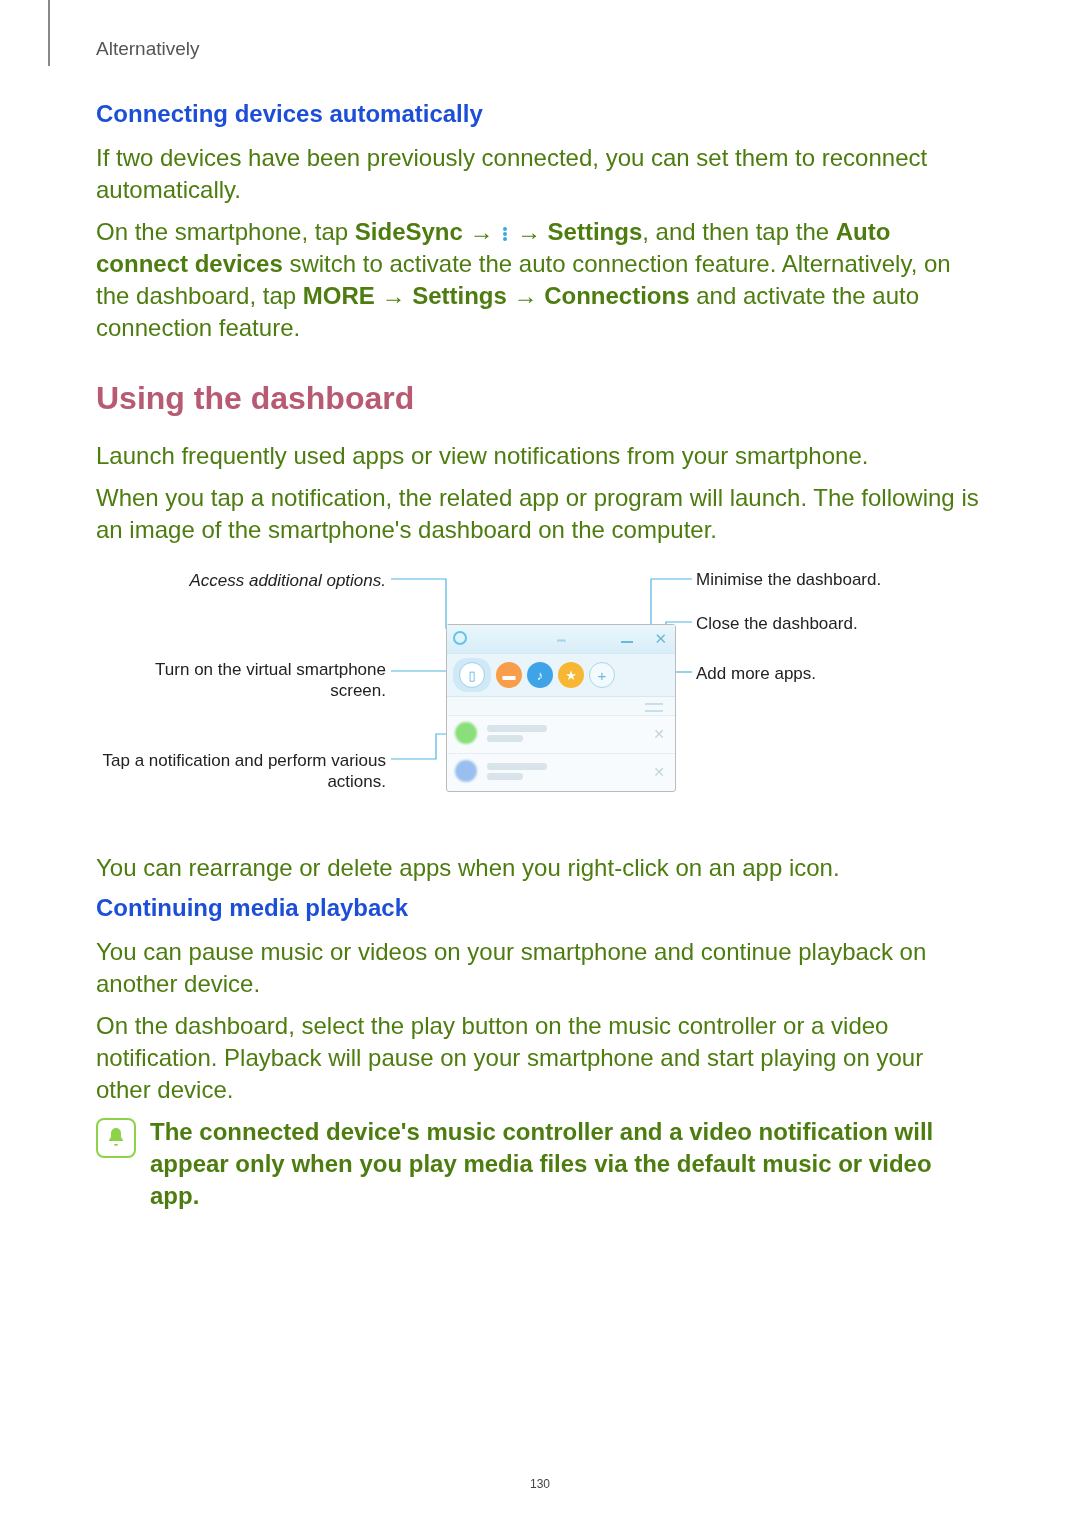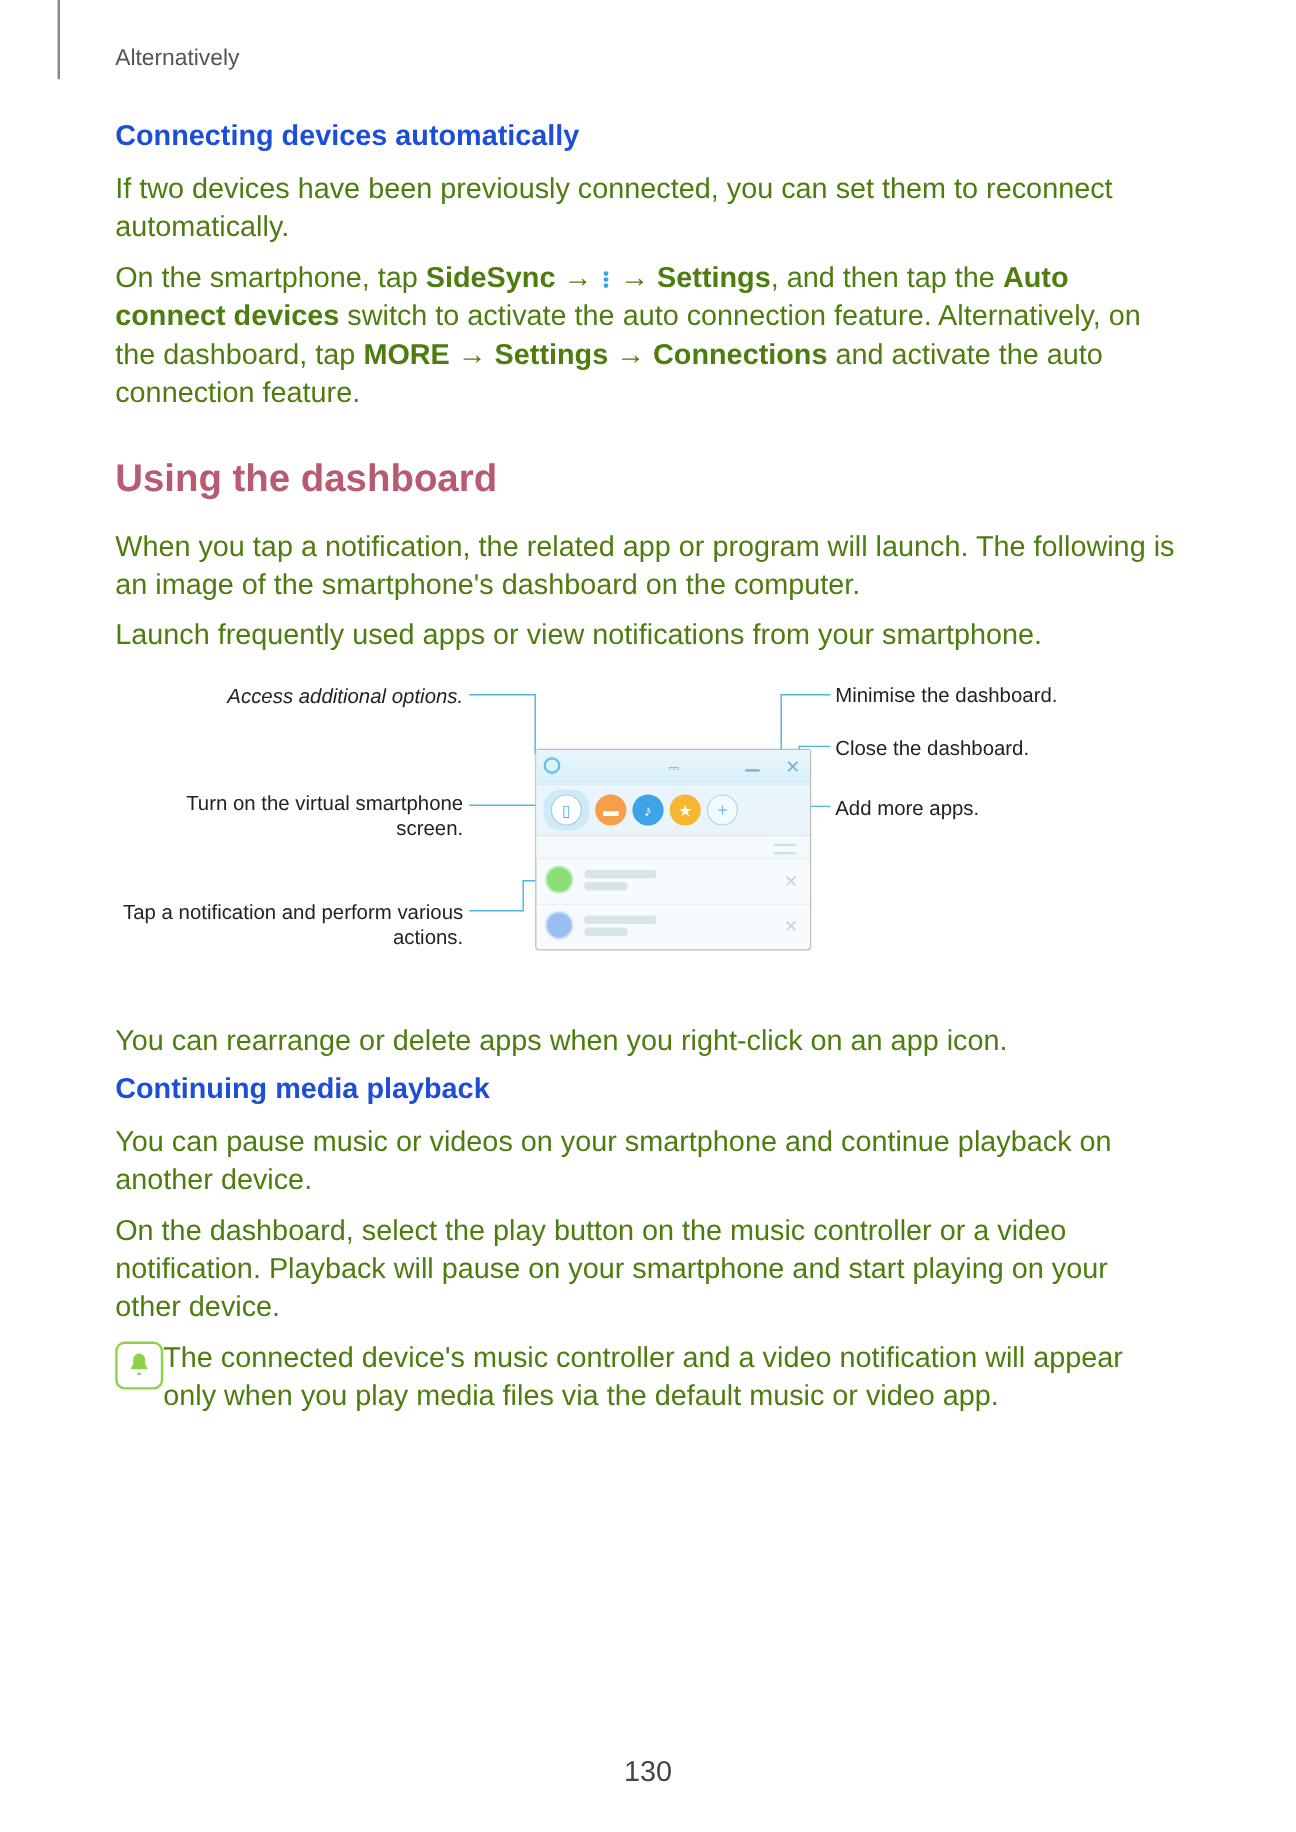--- a/index.html
+++ b/index.html
@@ -36,41 +36,41 @@
 .db-music { height:18px; background:#f4f9fb; position:relative; }
 .db-music::after { content:""; position:absolute; right:12px; top:6px; width:18px; height:5px; border-top:2px solid #a9cfe1; border-bottom:2px solid #a9cfe1; opacity:.6; }
 .db-notif { height:38px; border-top:1px solid #e4eef3; position:relative; padding:6px 8px; }
 .db-notif .n-ico { width:22px; height:22px; border-radius:50%; background:#8adf7a; display:inline-block; vertical-align:top; filter:blur(1px); }
 .db-notif .n-lines { display:inline-block; vertical-align:top; margin-left:6px; }
 .db-notif .n-lines div { width:60px; height:7px; background:#d8e4ea; border-radius:3px; margin:3px 0; filter:blur(0.6px); }
 .db-notif .n-lines div:last-child { width:36px; }
 .db-notif .n-x { position:absolute; right:10px; top:10px; color:#c4d3dc; font-size:14px; }
 .db-notif .n-ico.b2 { background:#9bbef0; }
 svg.callouts { position:absolute; left:0; top:0; width:100%; height:100%; pointer-events:none; }
-.note-row { display:flex; margin-top:10px; }
+.note-row { display:flex; gap:14px; margin-top:10px;font-weight:bold; }
 .note-icon { width:40px; height:40px; flex-shrink:0; border:2.5px solid #8ed24a; border-radius:8px; display:flex; align-items:center; justify-content:center; margin-top:2px; }
 .note-icon svg { width:24px; height:24px; }
-.page-num { position:absolute; bottom:36px; left:0; right:0; text-align:center; font-size:24px; color:#444; }
+.page-num { position:absolute; bottom:36px; left:0; right:0; text-align:center; font-size:12px; color:#444; }
 </style>
 </head>
 <body>
 
 <div class="header-line"></div>
 <div class="header-text">Alternatively</div>
 
 <div class="content">
   <h3>Connecting devices automatically</h3>
   <p>If two devices have been previously connected, you can set them to reconnect automatically.</p>
   <p>
     <span>On the smartphone, tap </span><b>SideSync</b><span> → </span><span class="more-icon"><span></span><span></span><span></span></span><span> → </span><b>Settings</b><span>, and then tap the </span><b>Auto connect devices</b><span> switch to activate the auto connection feature. Alternatively, on the dashboard, tap </span><b>MORE</b><span> → </span><b>Settings</b><span> → </span><b>Connections</b><span> and activate the auto connection feature.</span>
   </p>
 
   <h2>Using the dashboard</h2>
+  <p>Launch frequently used apps or view notifications from your smartphone.</p>
   <p>When you tap a notification, the related app or program will launch. The following is an image of the smartphone's dashboard on the computer.</p>
-  <p>Launch frequently used apps or view notifications from your smartphone.</p>
 
   <div class="diagram-wrap">
     <svg class="callouts">
       <path d="M 295 15 L 350 15 L 350 64 L 360 64" stroke="#4db5e2" fill="none" stroke-width="1.2"></path>
       <path d="M 295 107 L 362 107" stroke="#4db5e2" fill="none" stroke-width="1.2"></path>
       <path d="M 295 195 L 340 195 L 340 170 L 352 170" stroke="#4db5e2" fill="none" stroke-width="1.2"></path>
       <path d="M 596 15 L 555 15 L 555 64" stroke="#4db5e2" fill="none" stroke-width="1.2"></path>
       <path d="M 596 58 L 570 58 L 570 64" stroke="#4db5e2" fill="none" stroke-width="1.2"></path>
       <path d="M 596 108 L 565 108" stroke="#4db5e2" fill="none" stroke-width="1.2"></path>
     </svg>

